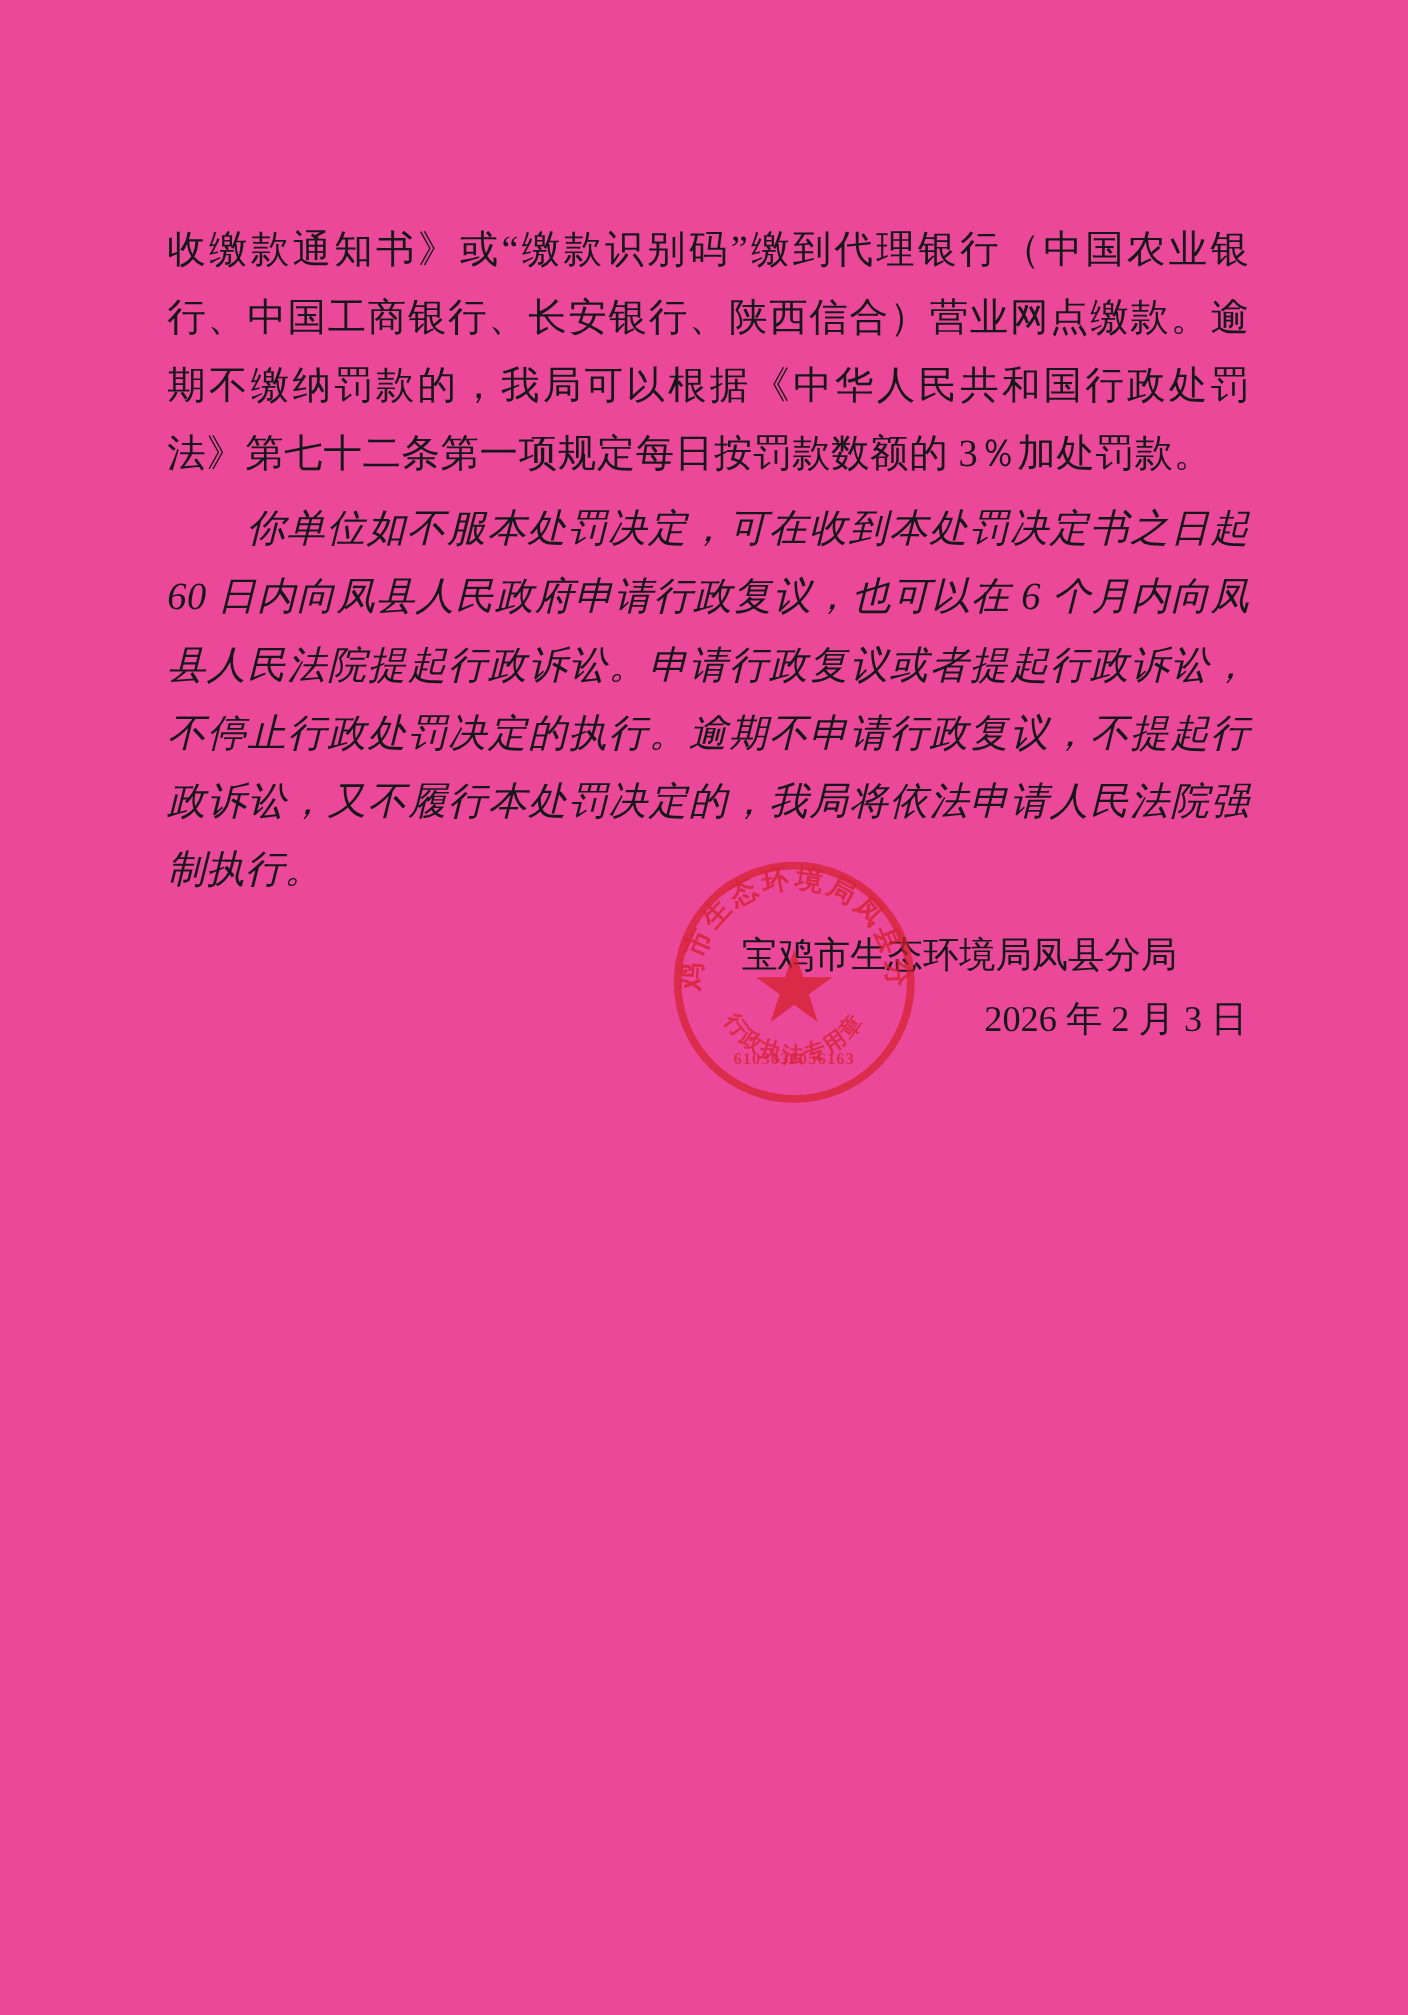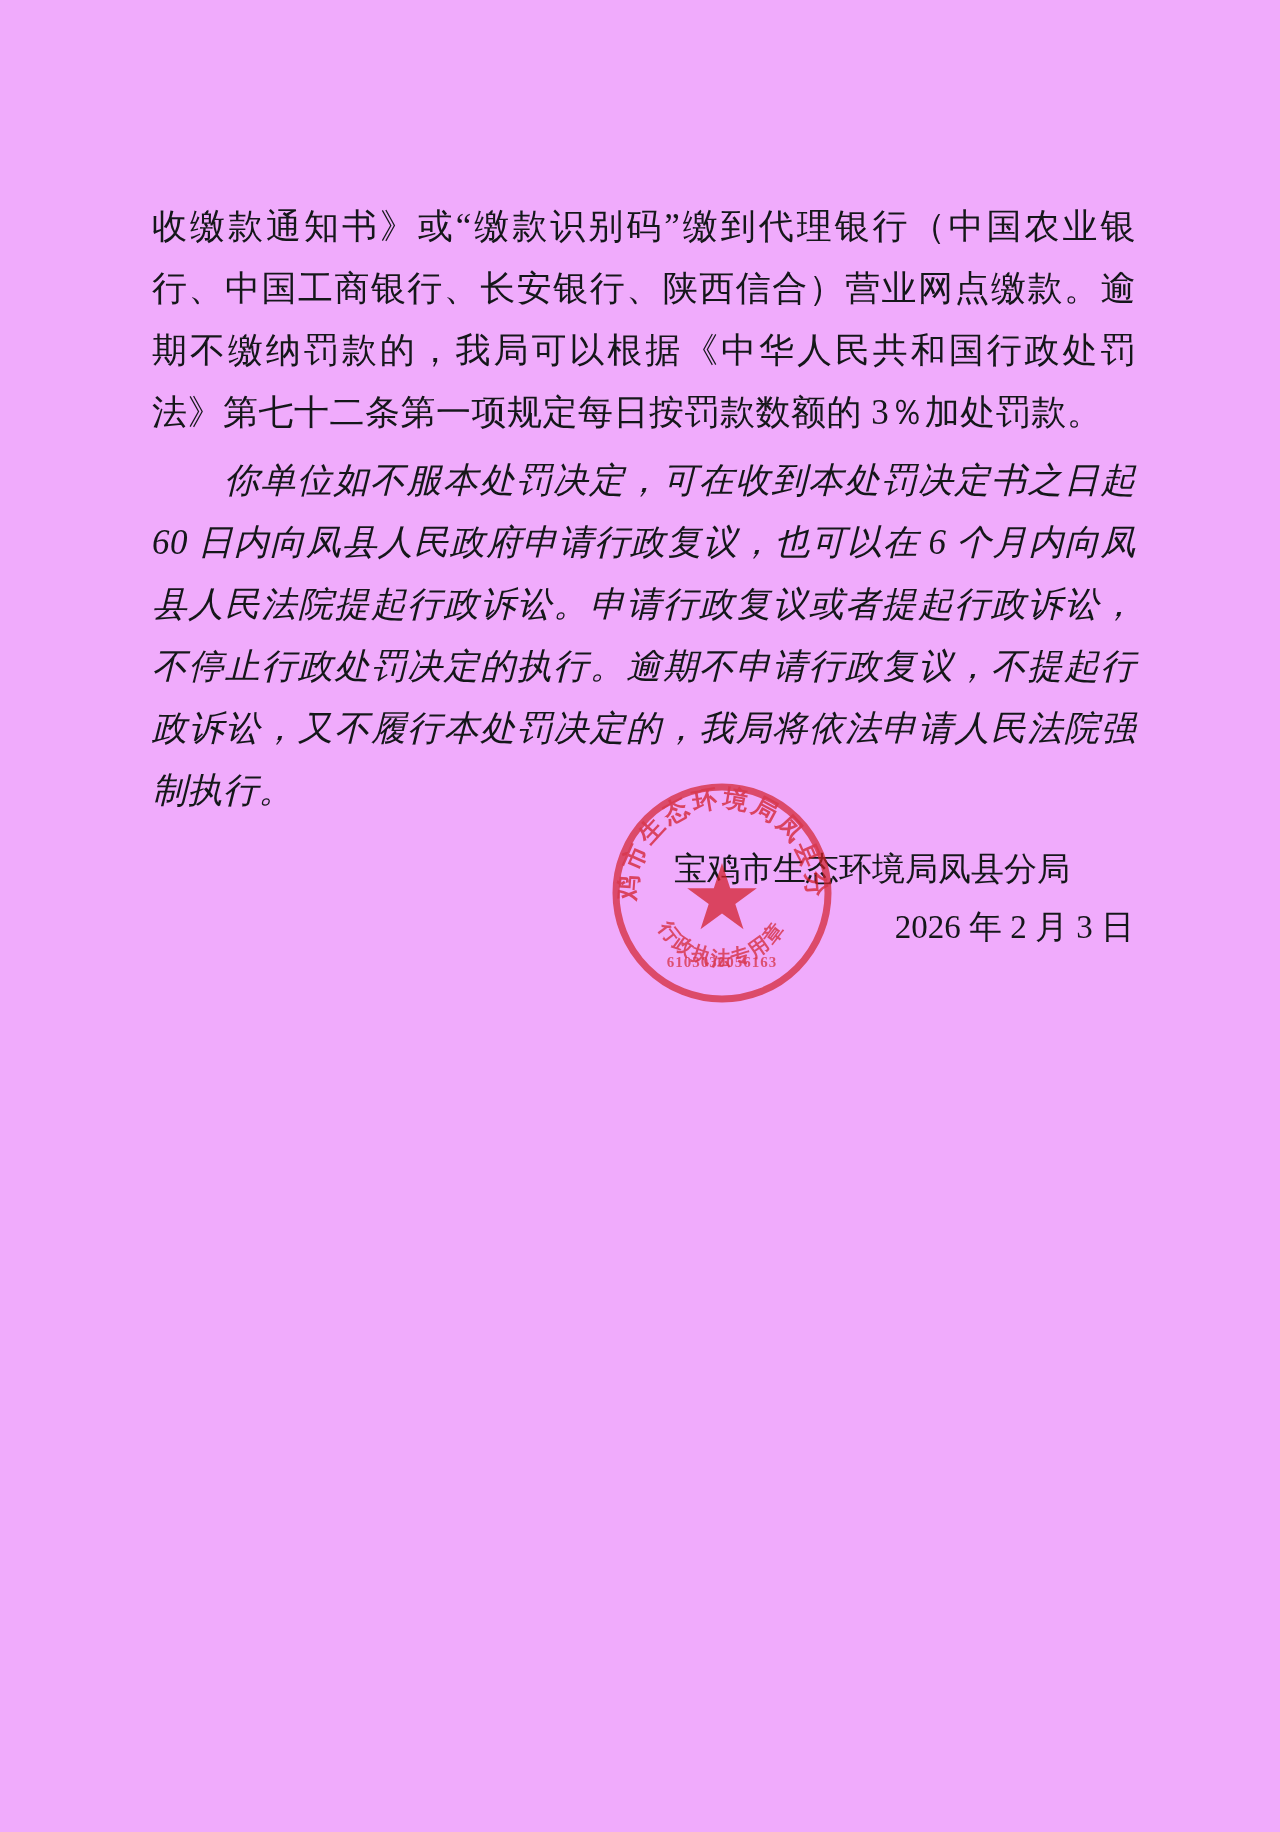--- a/index.html
+++ b/index.html
@@ -12,21 +12,21 @@
     height: 1832px;
     position: relative;
     font-family: "Liberation Serif", "DejaVu Serif", serif;
     color: #111111;
     overflow: hidden;
   }
 
   .page {
     position: absolute;
     inset: 0;
-    background: #f0abfc;
+    background: #ec4899;
   }
 
   .doc-body {
     position: absolute;
     left: 152px;
     top: 196px;
     width: 984px;
   }
 
   .para {

